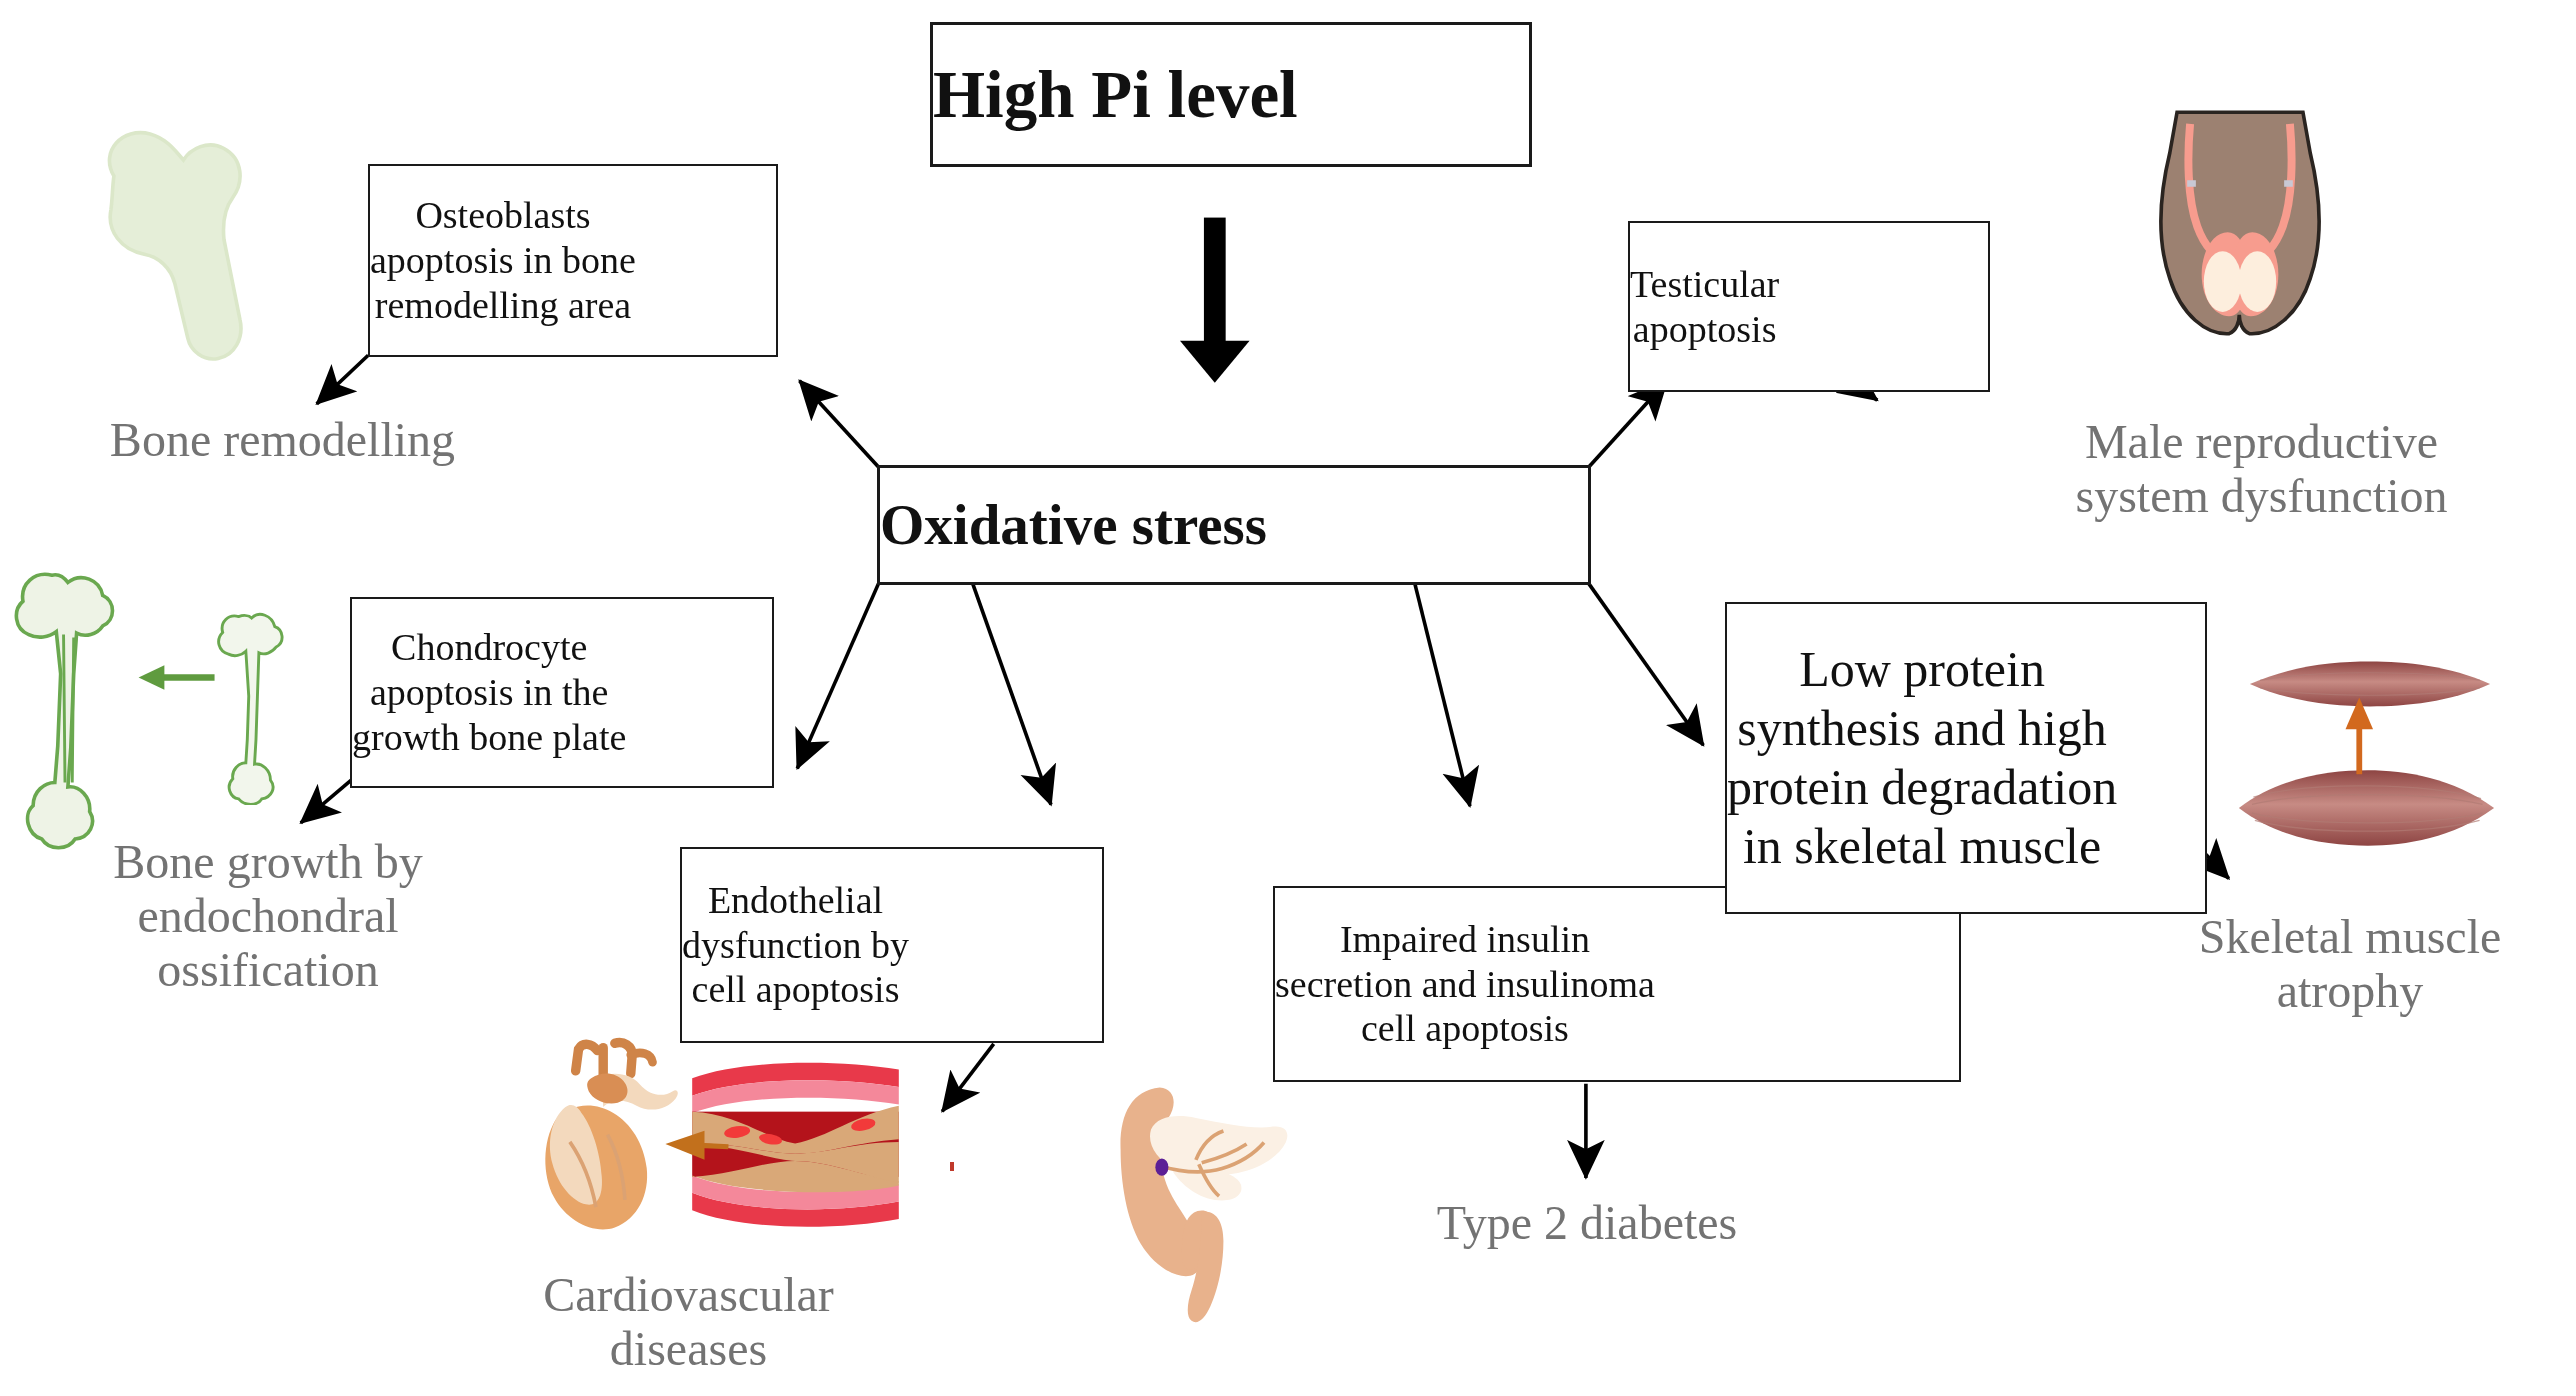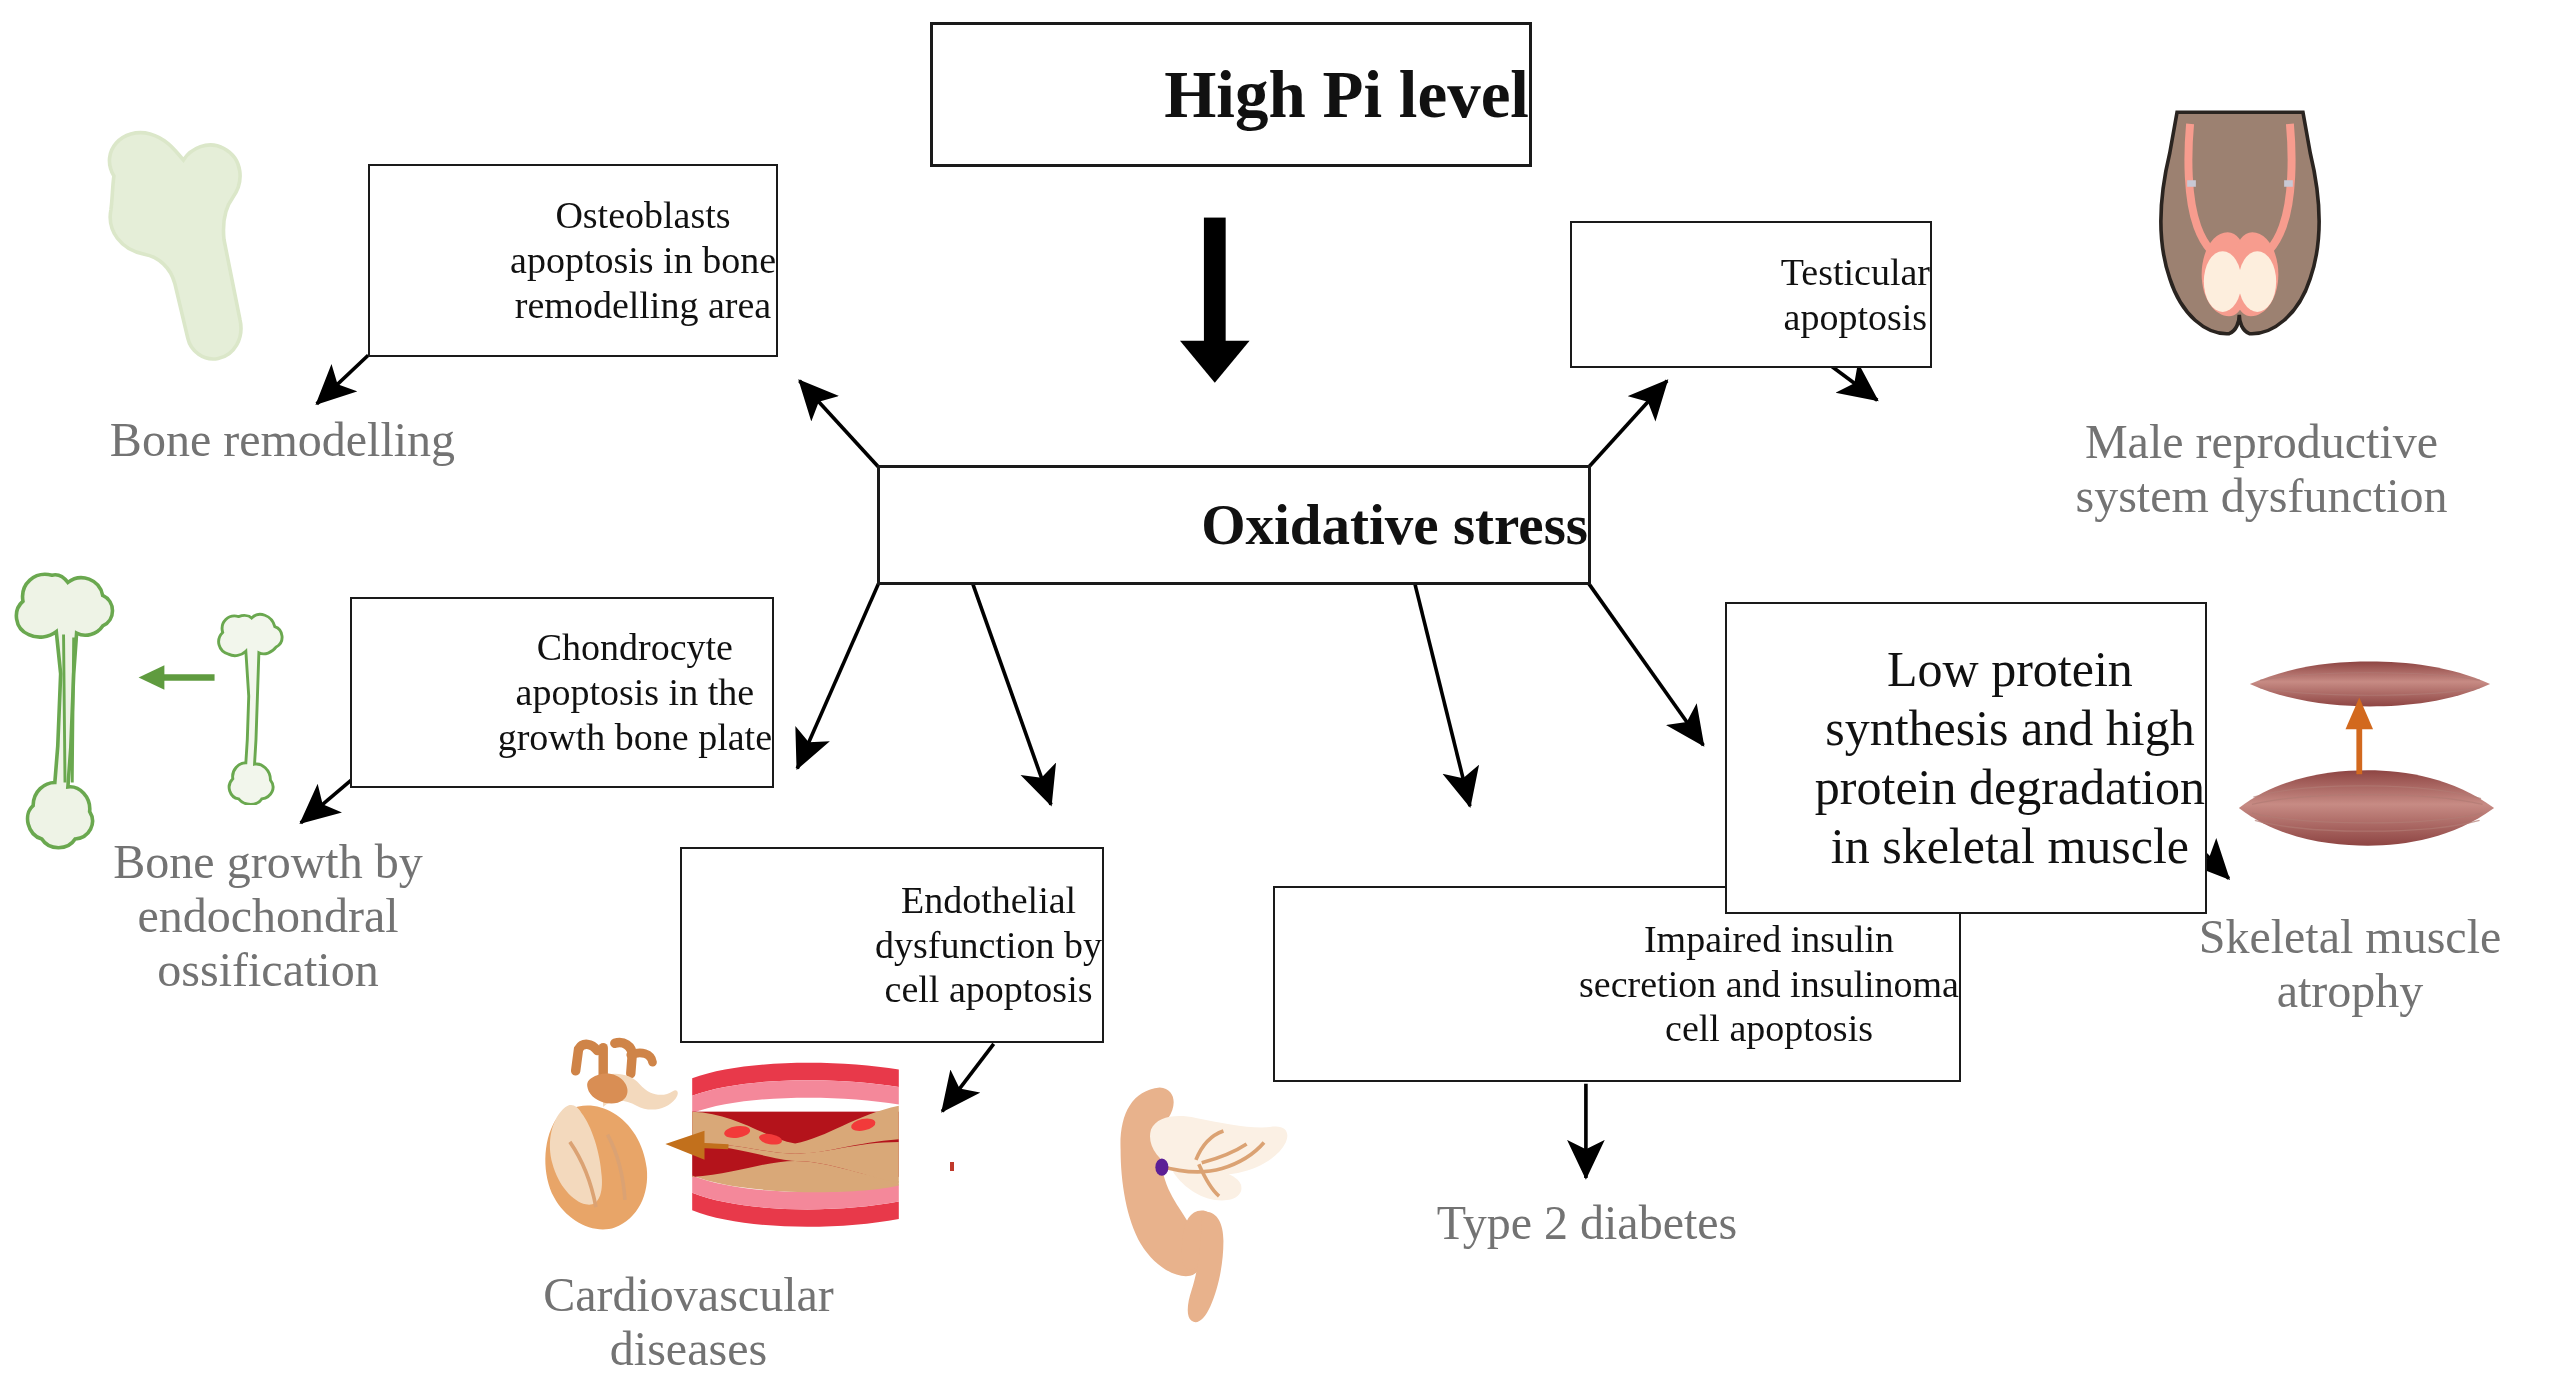--- a/index.html
+++ b/index.html
@@ -16,21 +16,21 @@
     font-family: "Liberation Serif", "DejaVu Serif", serif;
     color: #000000;
   }
   .box {
     position: absolute;
     box-sizing: border-box;
     border: 2.2px solid #1a1a1a;
     background: #ffffff;
     display: flex;
     align-items: center;
-    justify-content: flex-end;
+    justify-content: flex-start;
     text-align: center;
     line-height: 1.18;
     color: #111111;
   }
   .box-title {
     font-weight: bold;
   }
   .plainlabel {
     position: absolute;
     text-align: center;
@@ -260,21 +260,21 @@
 dysfunction by
 cell apoptosis</span>
   </div>
 
   <div class="box" style="left:1273px; top:886px; width:688px; height:196px; font-size:38px; white-space:pre-line;">
     <span>Impaired insulin
 secretion and insulinoma
 cell apoptosis</span>
   </div>
 
-  <div class="box" style="left:1570px; top:221px; width:362px; height:147px; font-size:38px; white-space:pre-line;">
+  <div class="box" style="left:1628px; top:221px; width:362px; height:171px; font-size:38px; white-space:pre-line;">
     <span>Testicular
 apoptosis</span>
   </div>
 
   <div class="box" style="left:1725px; top:602px; width:482px; height:312px; font-size:50px; white-space:pre-line;">
     <span>Low protein
 synthesis and high
 protein degradation
 in skeletal muscle</span>
   </div>

